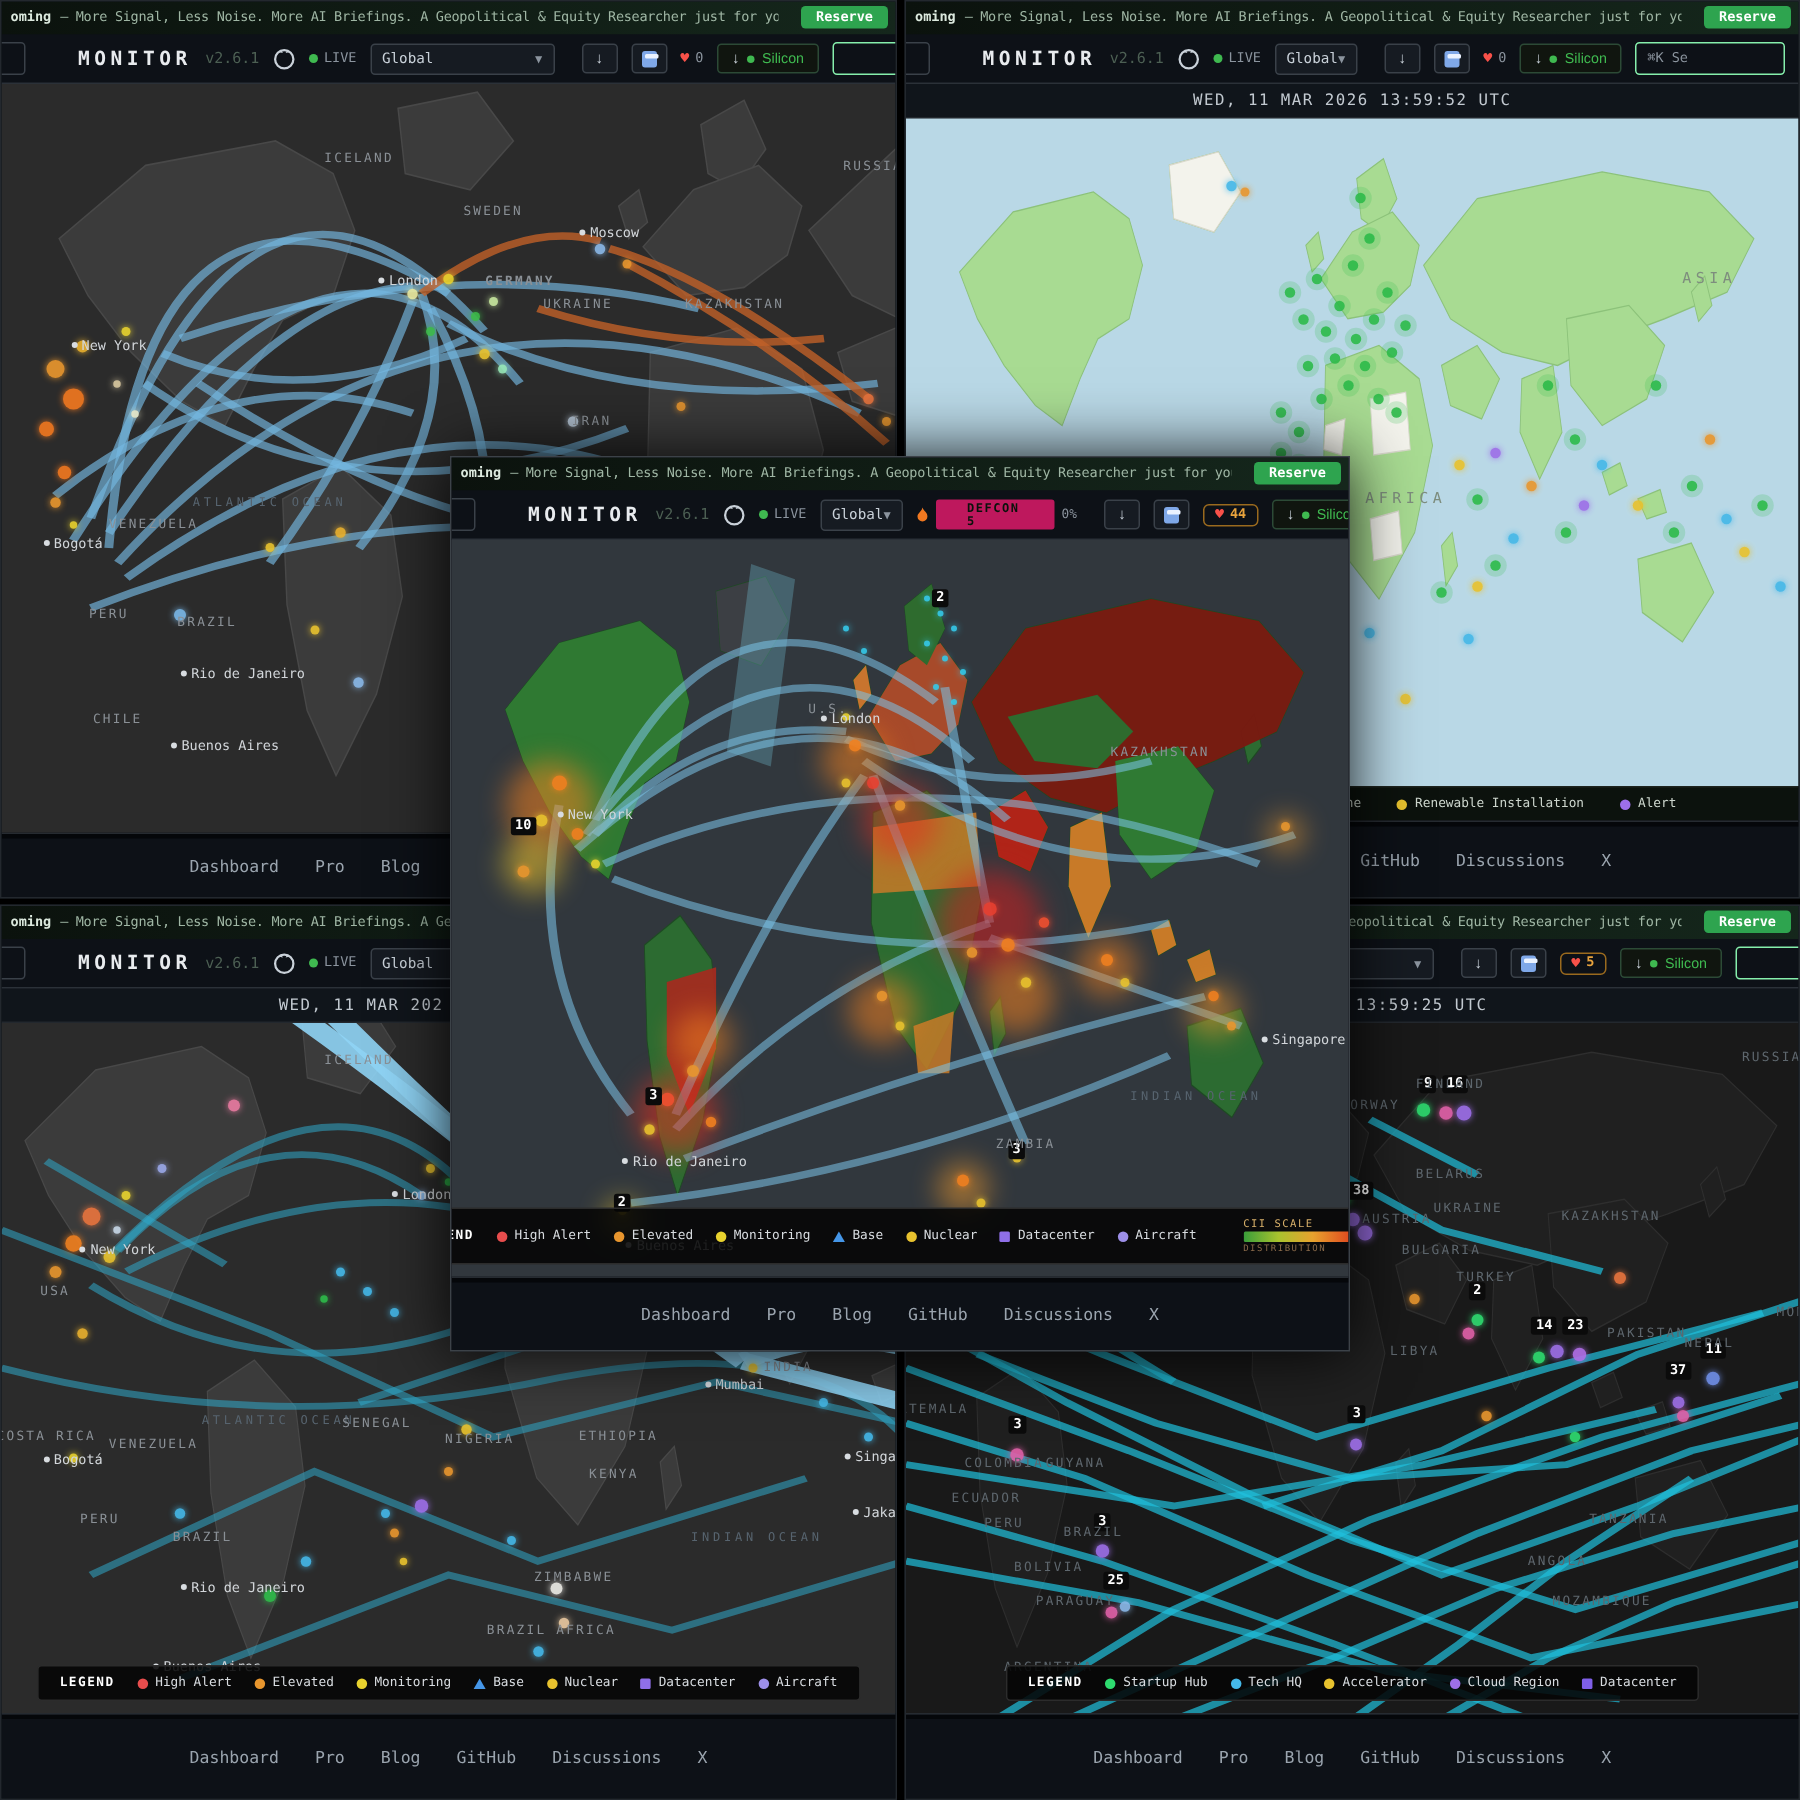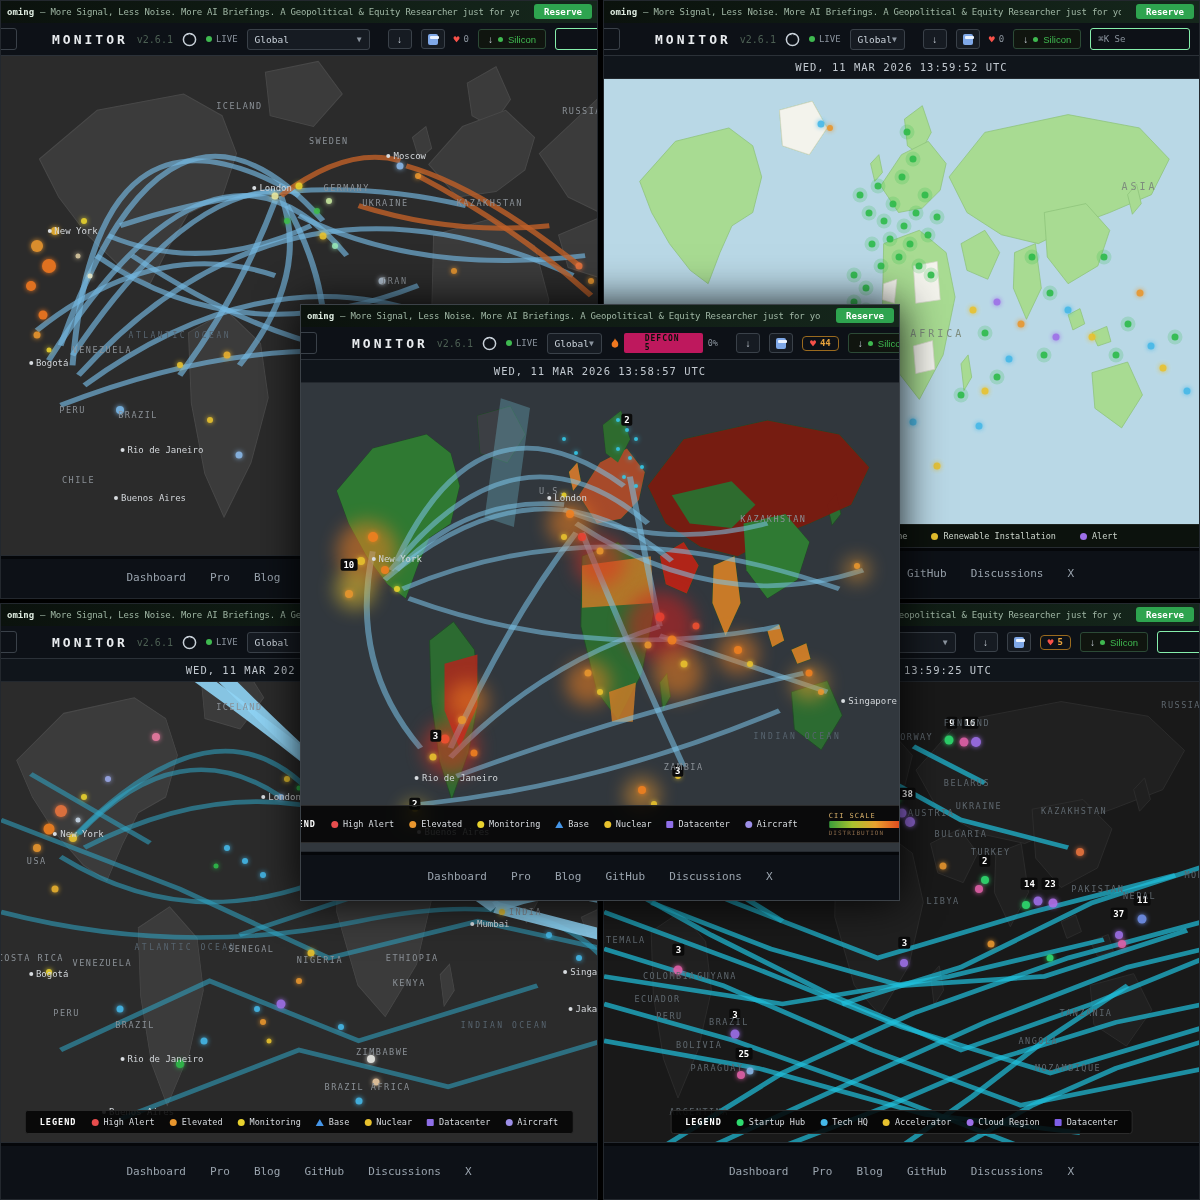--- a/index.html
+++ b/index.html
@@ -243,21 +243,21 @@
         <span class="dot" style="left: 35%; top: 73%; --c: #e8c22e; --s: 6px;"></span>
         <span class="dot" style="left: 58%; top: 73%; --c: #e87450; --s: 7px;"></span>
         <span class="dot" style="left: 40%; top: 80%; --c: #8ab8e8; --s: 7px;"></span>
         <span class="dot" style="left: 8%; top: 59%; --c: #e8d22e; --s: 5px;"></span>
       </div>
     <div class="ov">
         <span class="mlabel country" style="left: 40%; top: 10%;">ICELAND</span>
         <span class="mlabel country" style="left: 55%; top: 17%;">SWEDEN</span>
         <span class="mlabel city" style="left: 68%; top: 20%;">Moscow</span>
         <span class="mlabel city" style="left: 45.5%; top: 26.5%;">London</span>
-        <span class="mlabel country" style="left: 58%; top: 26.5%;">GERMANY</span>
+        <span class="mlabel country" style="left: 58%; top: 26.5%; font-weight: bold;">GERMANY</span>
         <span class="mlabel country" style="left: 64.5%; top: 29.5%;">UKRAINE</span>
         <span class="mlabel country" style="left: 82%; top: 29.5%;">KAZAKHSTAN</span>
         <span class="mlabel country" style="left: 97.5%; top: 11%;">RUSSIA</span>
         <span class="mlabel city" style="left: 12%; top: 35%;">New York</span>
         <span class="mlabel ocean" style="left: 30%; top: 56%;">ATLANTIC OCEAN</span>
         <span class="mlabel country" style="left: 17%; top: 59%;">VENEZUELA</span>
         <span class="mlabel city" style="left: 8%; top: 61.5%;">Bogotá</span>
         <span class="mlabel country" style="left: 12%; top: 71%;">PERU</span>
         <span class="mlabel country" style="left: 23%; top: 72%;">BRAZIL</span>
         <span class="mlabel city" style="left: 27%; top: 79%;">Rio de Janeiro</span>
@@ -802,23 +802,20 @@
         <span class="heart">♥</span>
         <span class="cnt">44</span>
       </span>
     <button class="silicon">
         <span class="dl">↓</span>
         <i></i>
         <span>Silicon</span>
       </button>
     <span class="search-stub"></span>
   </div>
-  <div class="tsbar">
-      <span>WED, 11 MAR 2026 13:58:57 UTC</span>
-    </div>
   <div class="map">
     <svg class="geo" viewBox="0 0 1000 500" preserveAspectRatio="none">
         <use href="#world"></use>
       </svg>
     <svg class="regions" viewBox="0 0 1000 500" preserveAspectRatio="none">
       <path d="M60,115 L120,70 L210,55 L250,75 L265,110 L250,150 L215,165 L195,195 L175,230 L145,215 L110,185 L80,150 Z" fill="#2f7a33" opacity="0.95"></path>
       <path d="M295,35 L350,25 L375,55 L345,85 L300,75 Z" fill="#3c3f44"></path>
       <path d="M580,110 L640,60 L780,40 L900,55 L950,90 L920,130 L850,150 L790,165 L730,185 L668,175 L610,150 Z" fill="#7a1810" opacity="0.95"></path>
       <path d="M620,120 L720,105 L760,130 L720,155 L650,150 Z" fill="#2e6b2e"></path>
       <path d="M740,150 L810,140 L850,170 L830,210 L780,230 L745,200 Z" fill="#2f7a33"></path>

